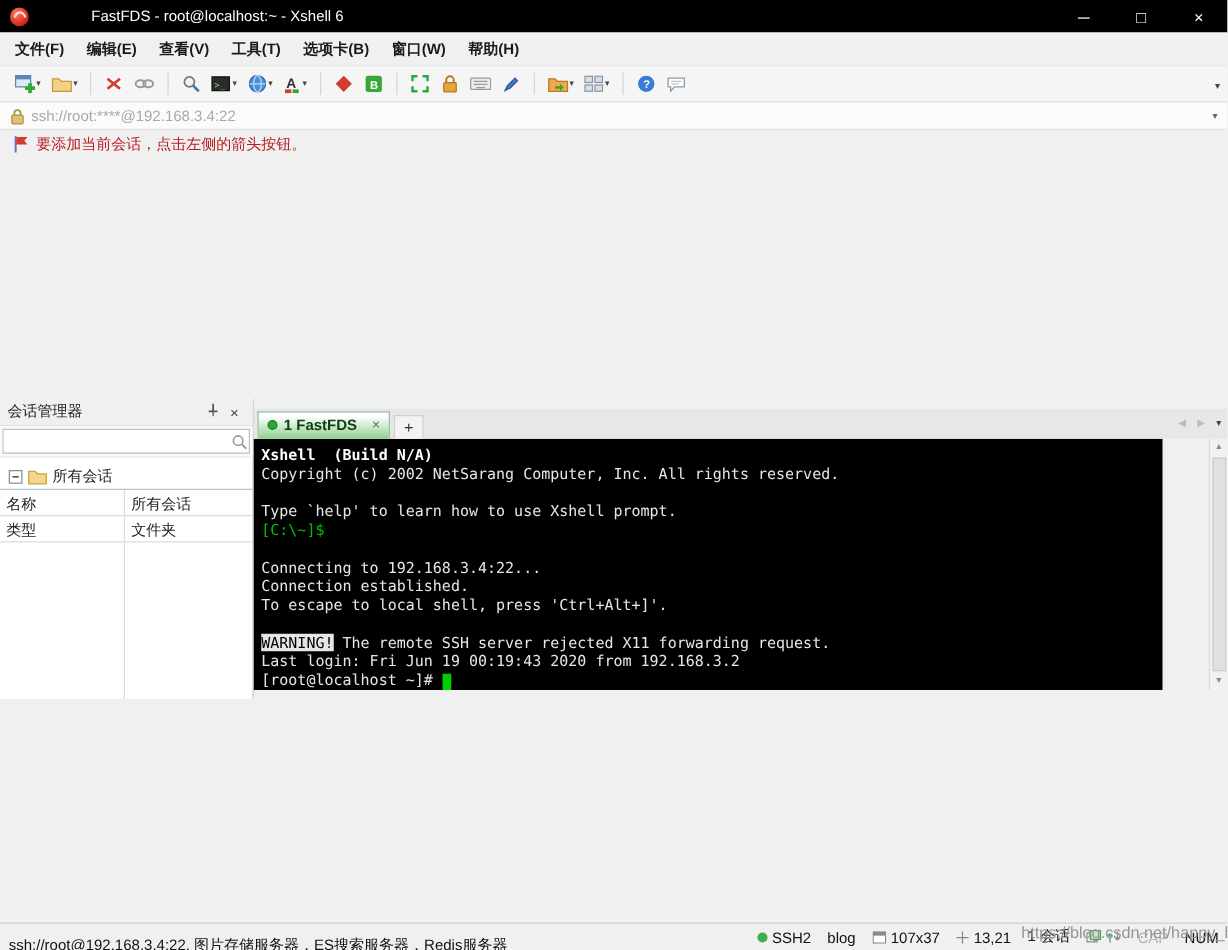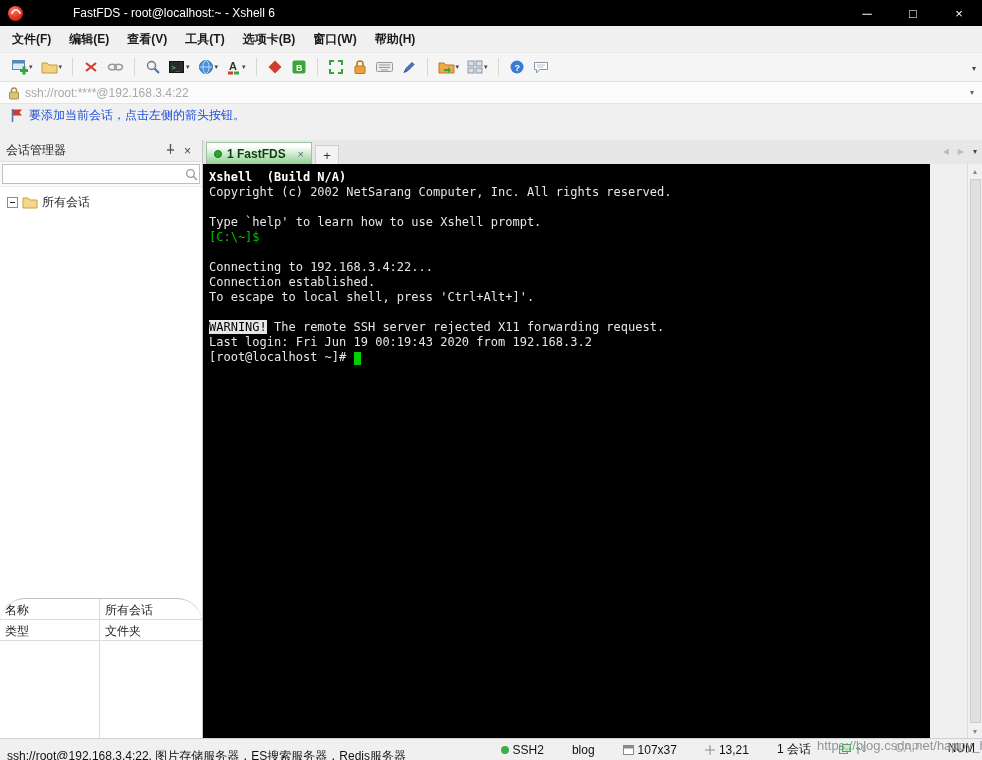--- a/index.html
+++ b/index.html
@@ -25,43 +25,43 @@
   .sep{width:1px;height:18px;background:#d6d6d6;margin:0 6px;}
   .tb-overflow{position:absolute;right:6px;top:11px;font-size:8px;color:#444;}
 
   
   .addressbar{height:22px;background:#fbfbfb;border-bottom:1px solid #e4e4e4;display:flex;align-items:center;padding:0 8px;}
   .addr-text{color:#a9a9a9;margin-left:5px;}
   .addr-caret{margin-left:auto;font-size:8px;color:#666;}
 
   
   .infobar{height:22px;display:flex;align-items:center;padding-left:10px;}
-  .info-text{color:#1d4ed8;margin-left:6px;}
+  .info-text{color:#b91c1c;margin-left:6px;}
   .spacer{height:14px;}
 
   
-  .main{display:flex;height:598px;}
+  .main{display:flex;height:598px;align-items:center;}
   .sidebar{width:203px;display:flex;flex-direction:column;background:#fff;border-right:1px solid #c6c6c6;flex:none;}
   .sb-header{height:22px;background:#f0f0f0;display:flex;align-items:center;padding:0 6px;border-bottom:1px solid #dedede;flex:none;}
   .sb-title{flex:1;}
   .sb-hbtn{width:17px;text-align:center;color:#444;}
   .search-row{padding:2px;background:#fafafa;border-bottom:1px solid #ececec;flex:none;}
   .search-box{height:20px;border:1px solid #bfbfbf;background:#fff;display:flex;align-items:center;}
   .search-input{flex:1;border:none;outline:none;font:12px "Liberation Sans","DejaVu Sans",sans-serif;padding:0 4px;min-width:0;}
   .tree{flex:1;padding-top:5px;overflow:hidden;}
   .tree-row{display:flex;align-items:center;height:20px;}
   .expander{width:11px;height:11px;border:1px solid #8c8c8c;background:#fff;margin:0 4px 0 7px;position:relative;flex:none;}
   .expander::after{content:"";position:absolute;left:2px;top:4px;width:5px;height:1px;background:#222;}
   .tree-label{margin-left:4px;}
   .tree-child{padding-left:31px;position:relative;}
   .tree-child::before{content:"";position:absolute;left:12px;top:-7px;width:12px;height:17px;border-left:1px dotted #9a9a9a;border-bottom:1px dotted #9a9a9a;}
   .xs-ball{width:13px;height:13px;border-radius:50%;background:radial-gradient(circle at 35% 30%,#ff7a66,#e03524 55%,#9c1405);position:relative;flex:none;}
   .xs-ball::after{width:5px;height:5px;border-width:1.5px;left:2.5px;top:2.5px;}
 
-  .props{height:140px;border-top:1px solid #b9c3cc;display:flex;flex-direction:column;border-radius:25px;}
+  .props{height:168px;border-top:1px solid #b9c3cc;display:flex;flex-direction:column;}
   .prow{display:flex;height:21px;border-bottom:1px solid #d8dde2;flex:none;}
   .pname{width:100px;padding:3px 5px;border-right:1px solid #d8dde2;}
   .pval{flex:1;padding:3px 5px;}
   .pempty{flex:1;display:flex;}
   .pempty .pname{padding:0;height:100%;}
 
   .content{flex:1;display:flex;flex-direction:column;min-width:0;}
   .tabbar{height:24px;background:#e7e7e7;display:flex;align-items:flex-end;position:relative;flex:none;}
   .tab{height:22px;display:flex;align-items:center;padding:0 7px;margin-left:3px;border:1px solid #9ec49e;border-bottom:none;background:linear-gradient(#ffffff 15%,#8fd08f);min-width:106px;}
   .tab-dot{width:8px;height:8px;border-radius:50%;background:#2ea52e;border:1px solid #1d7a1d;margin-right:5px;flex:none;}
@@ -77,21 +77,21 @@
   .tline .green{color:#00c200;}
   .tline .inverse{background:#e6e6e6;color:#000000;}
   .tline .cursor{display:inline-block;width:7px;height:13px;background:#00cf00;vertical-align:-2px;}
   .scroll{width:15px;background:#f1f1f1;border-left:1px solid #dcdcdc;display:flex;flex-direction:column;align-items:center;flex:none;}
   .sb-arr{height:14px;display:flex;align-items:center;justify-content:center;color:#8a8a8a;font-size:7px;width:100%;}
   .sb-thumb{flex:1;width:11px;background:#e0e0e0;border:1px solid #cdcdcd;margin:1px 0;}
 
   
   .statusbar{height:22px;background:#f0f0f0;border-top:1px solid #cfcfcf;display:flex;align-items:center;padding:0 7px;}
   .st-left{flex:1;color:#111;white-space:nowrap;overflow:hidden;margin-top:14px;}
-  .st-right{display:flex;gap:28px;color:#111;white-space:nowrap;}
+  .st-right{display:flex;align-items:center;gap:13px;color:#111;white-space:nowrap;}
   .st-item{display:flex;align-items:center;gap:4px;}
   .gdot{width:8px;height:8px;border-radius:50%;background:#3fae49;flex:none;}
   .st-cap{color:#b4b4b4;}
 
   .watermark{position:absolute;right:-12px;bottom:7px;color:#90959c;font-size:13px;z-index:40;pointer-events:none;white-space:nowrap;}
 </style>
 <title>FastFDS - root@localhost:~ - Xshell 6</title></head>
 <body>
 
 <div class="titlebar">

